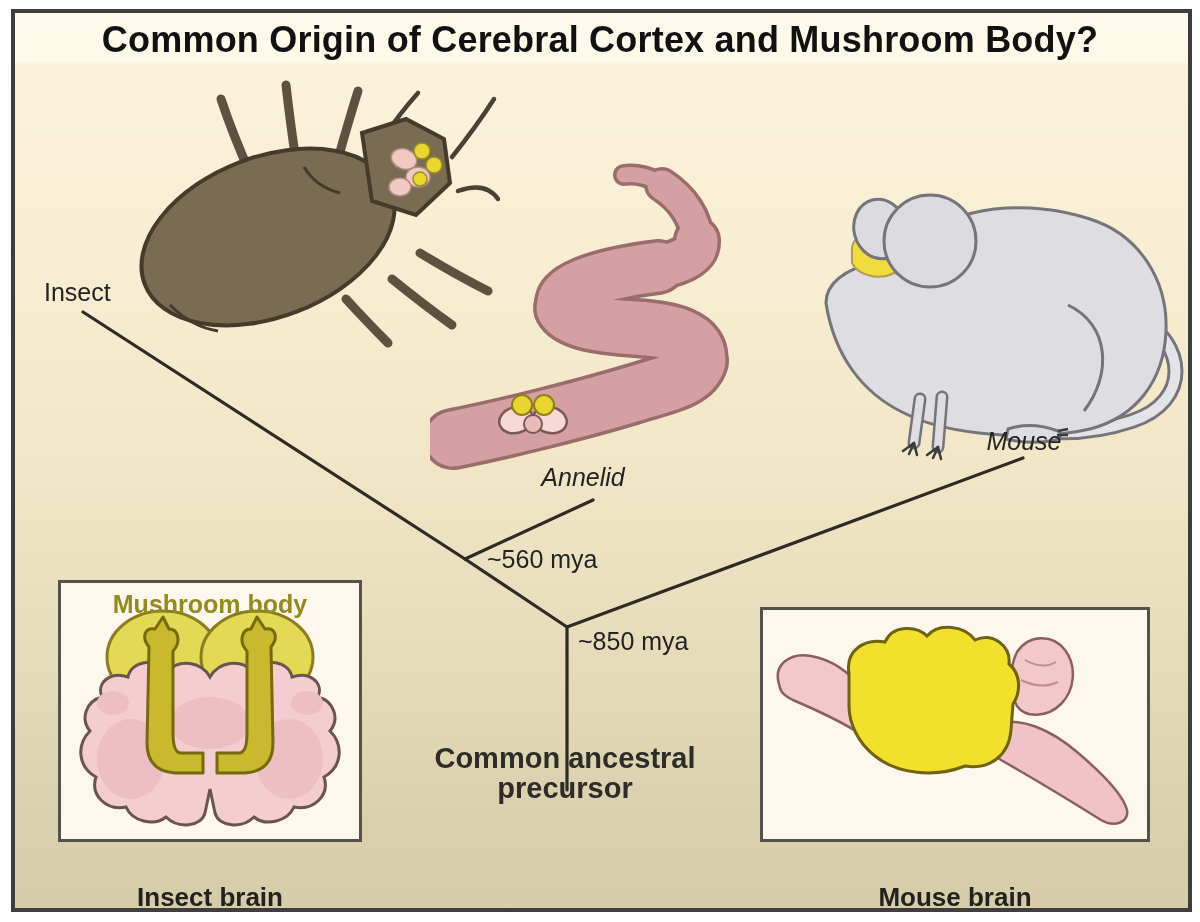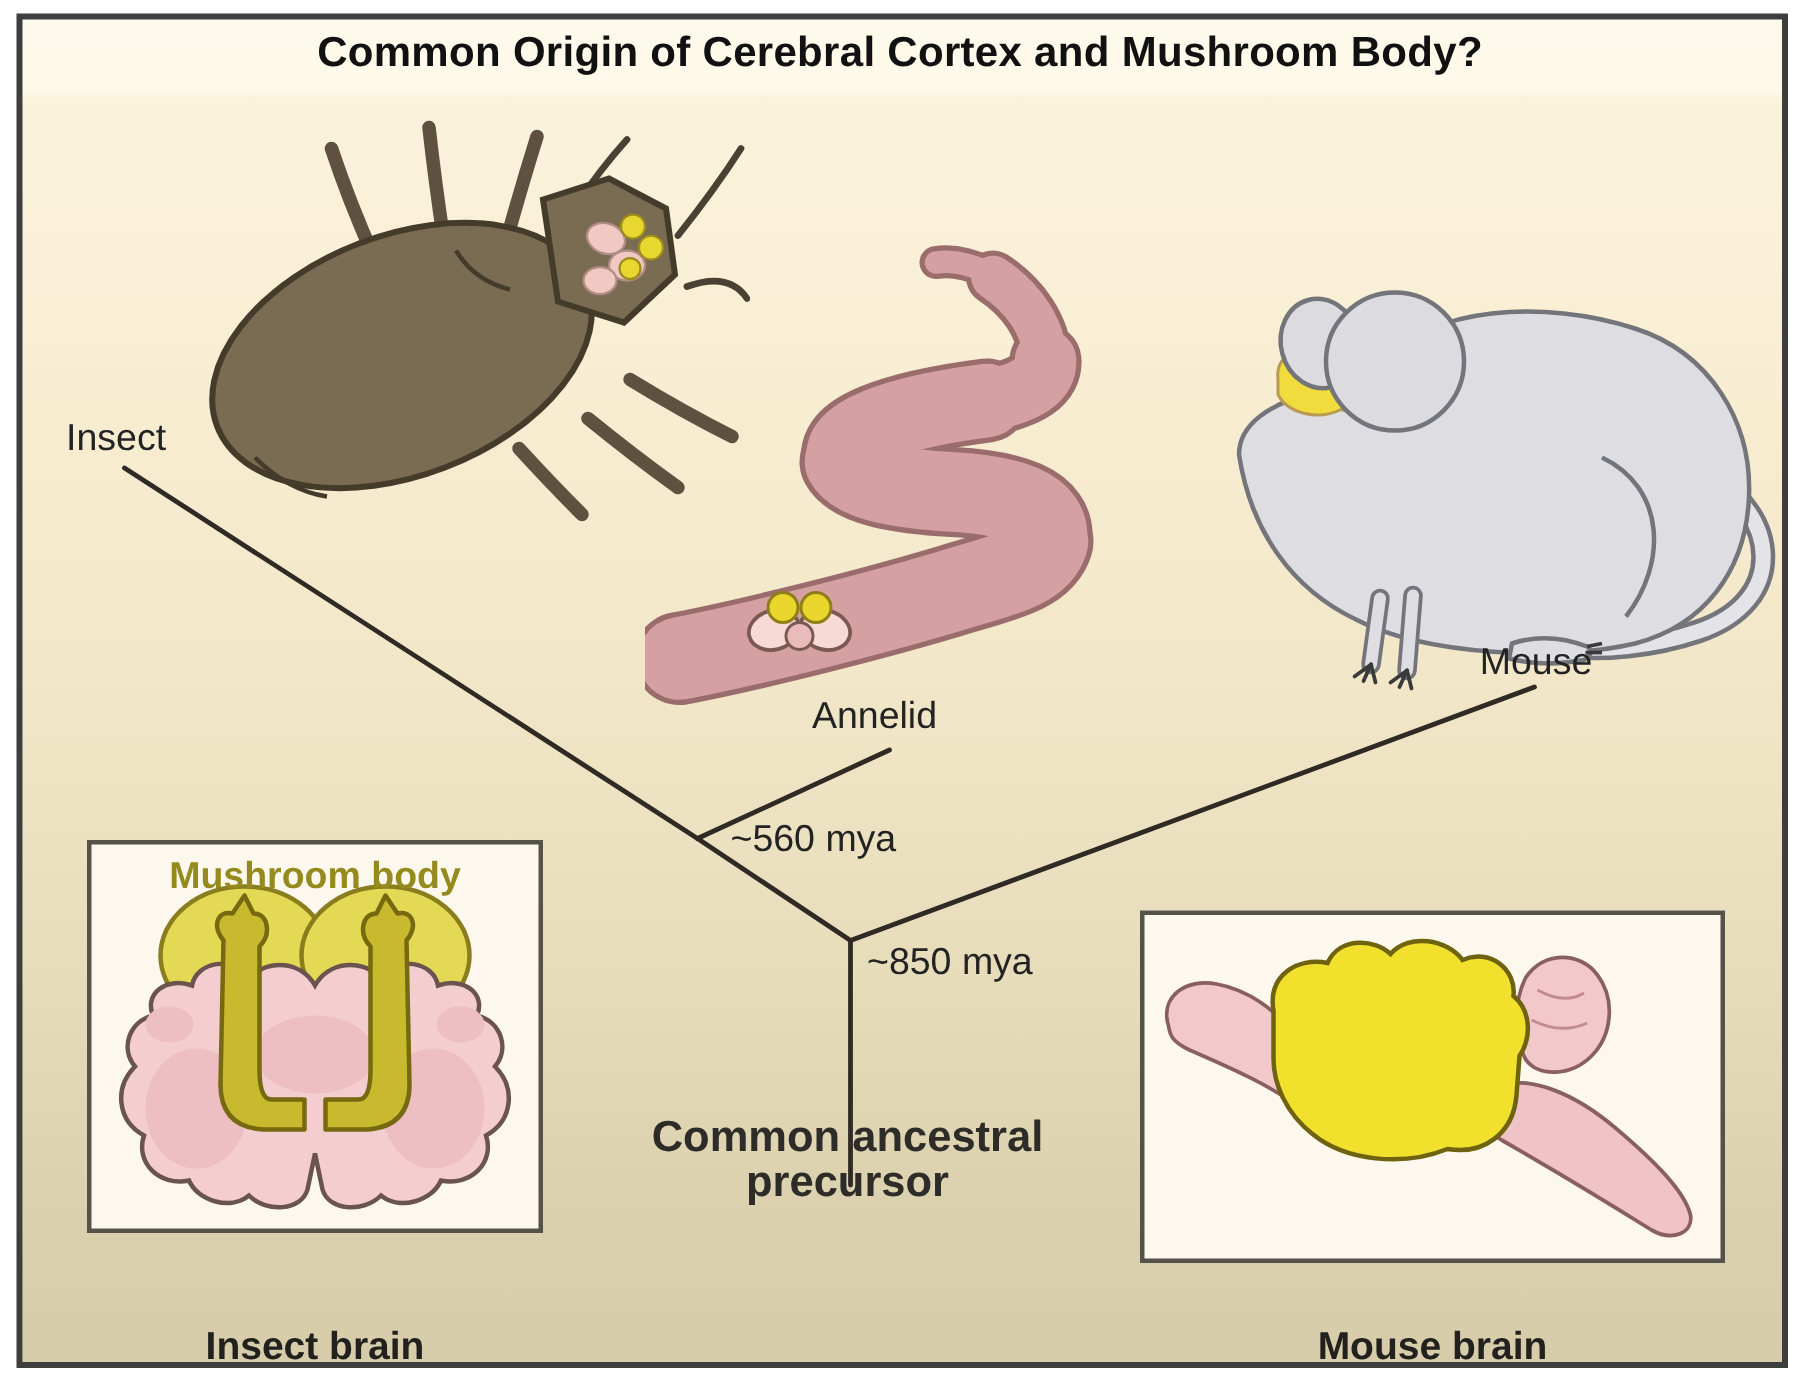--- a/index.html
+++ b/index.html
@@ -10,34 +10,34 @@
   .frame{
     position:absolute;left:11px;top:9px;width:1181px;height:903px;
     box-sizing:border-box;border:4px solid #3E3E3E;
     background:linear-gradient(180deg,#FEFAEB 0px,#FEF9E9 48px,#FBF2DC 52px,
       #F9EFD5 22%,#F2E7C8 48%,#E6DCBA 72%,#DBD1AE 88%,#D6CCA9 100%);
     z-index:1;
   }
   svg.layer{position:absolute;z-index:3;}
   #tree-svg{left:0;top:0;z-index:2;}
   .lbl{position:absolute;z-index:5;color:#232323;font-size:25px;line-height:1.1;}
-  .lbl.center{text-align:center;}
+  .lbl.center{text-align:center;font-style:italic;}
   .title{
     position:absolute;left:15px;top:19px;width:1170px;text-align:center;
-    font-size:28px;font-weight:700;color:#111111;letter-spacing:.2px;z-index:5;
+    font-size:36px;font-weight:700;color:#111111;letter-spacing:.2px;z-index:5;
   }
   .ancestor{
     position:absolute;left:415px;top:744px;width:300px;text-align:center;
     font-size:29px;font-weight:700;color:#2e2c28;line-height:1.02;z-index:5;
   }
   .brainbox{
     position:absolute;box-sizing:border-box;border:3px solid #54524A;
     background:#FCF8ED;z-index:4;
   }
-  #insect-brain-box{left:58px;top:560px;width:304px;height:262px;}
+  #insect-brain-box{left:58px;top:580px;width:304px;height:262px;}
   #mouse-brain-box{left:760px;top:607px;width:390px;height:235px;}
   .structure-lbl{
     position:absolute;text-align:center;font-size:25px;font-weight:600;
     color:#948A1E;z-index:6;
   }
   #mushroom-lbl{left:0;right:0;top:7px;}
   #cortex-lbl{left:47px;top:174px;width:240px;}
   .caption{
     position:absolute;text-align:center;font-size:26px;font-weight:700;
     color:#22211e;z-index:5;margin-top:35px;

